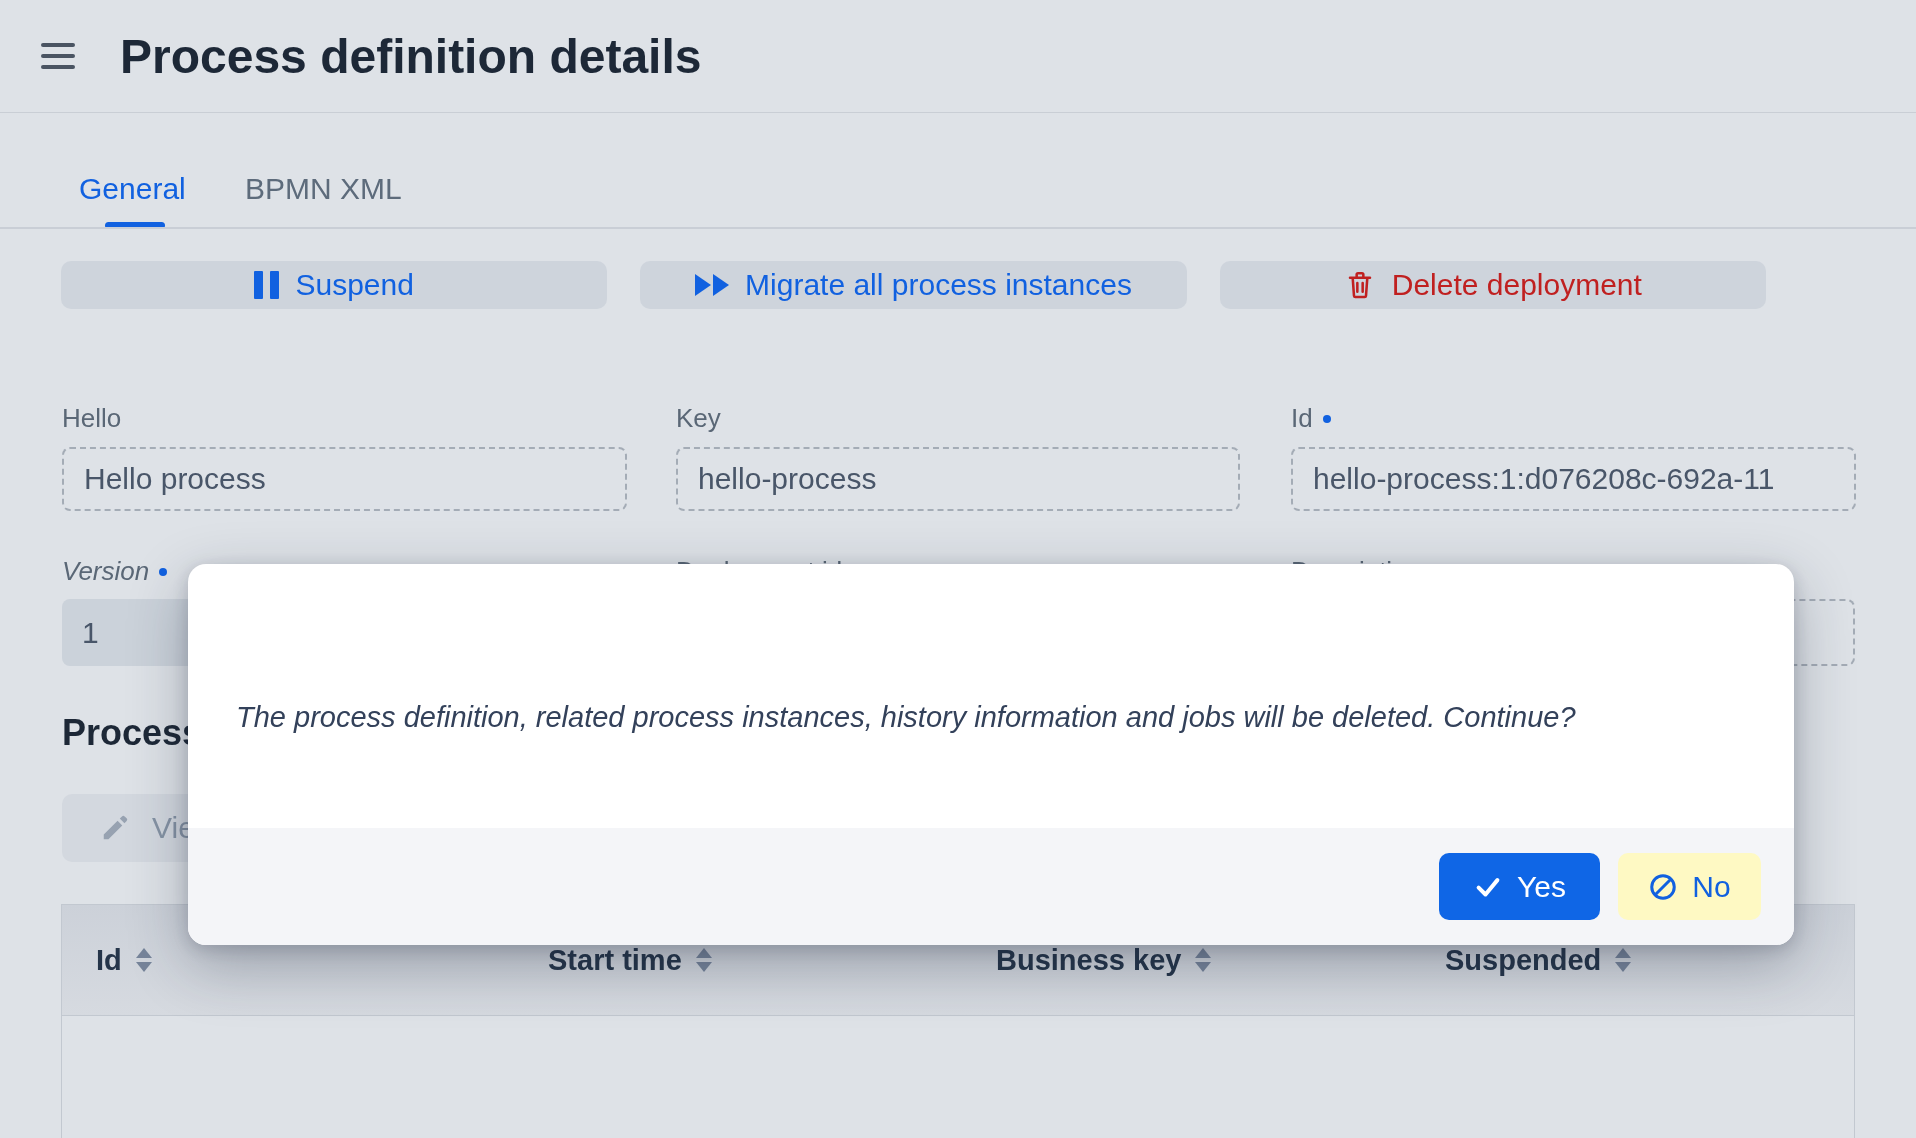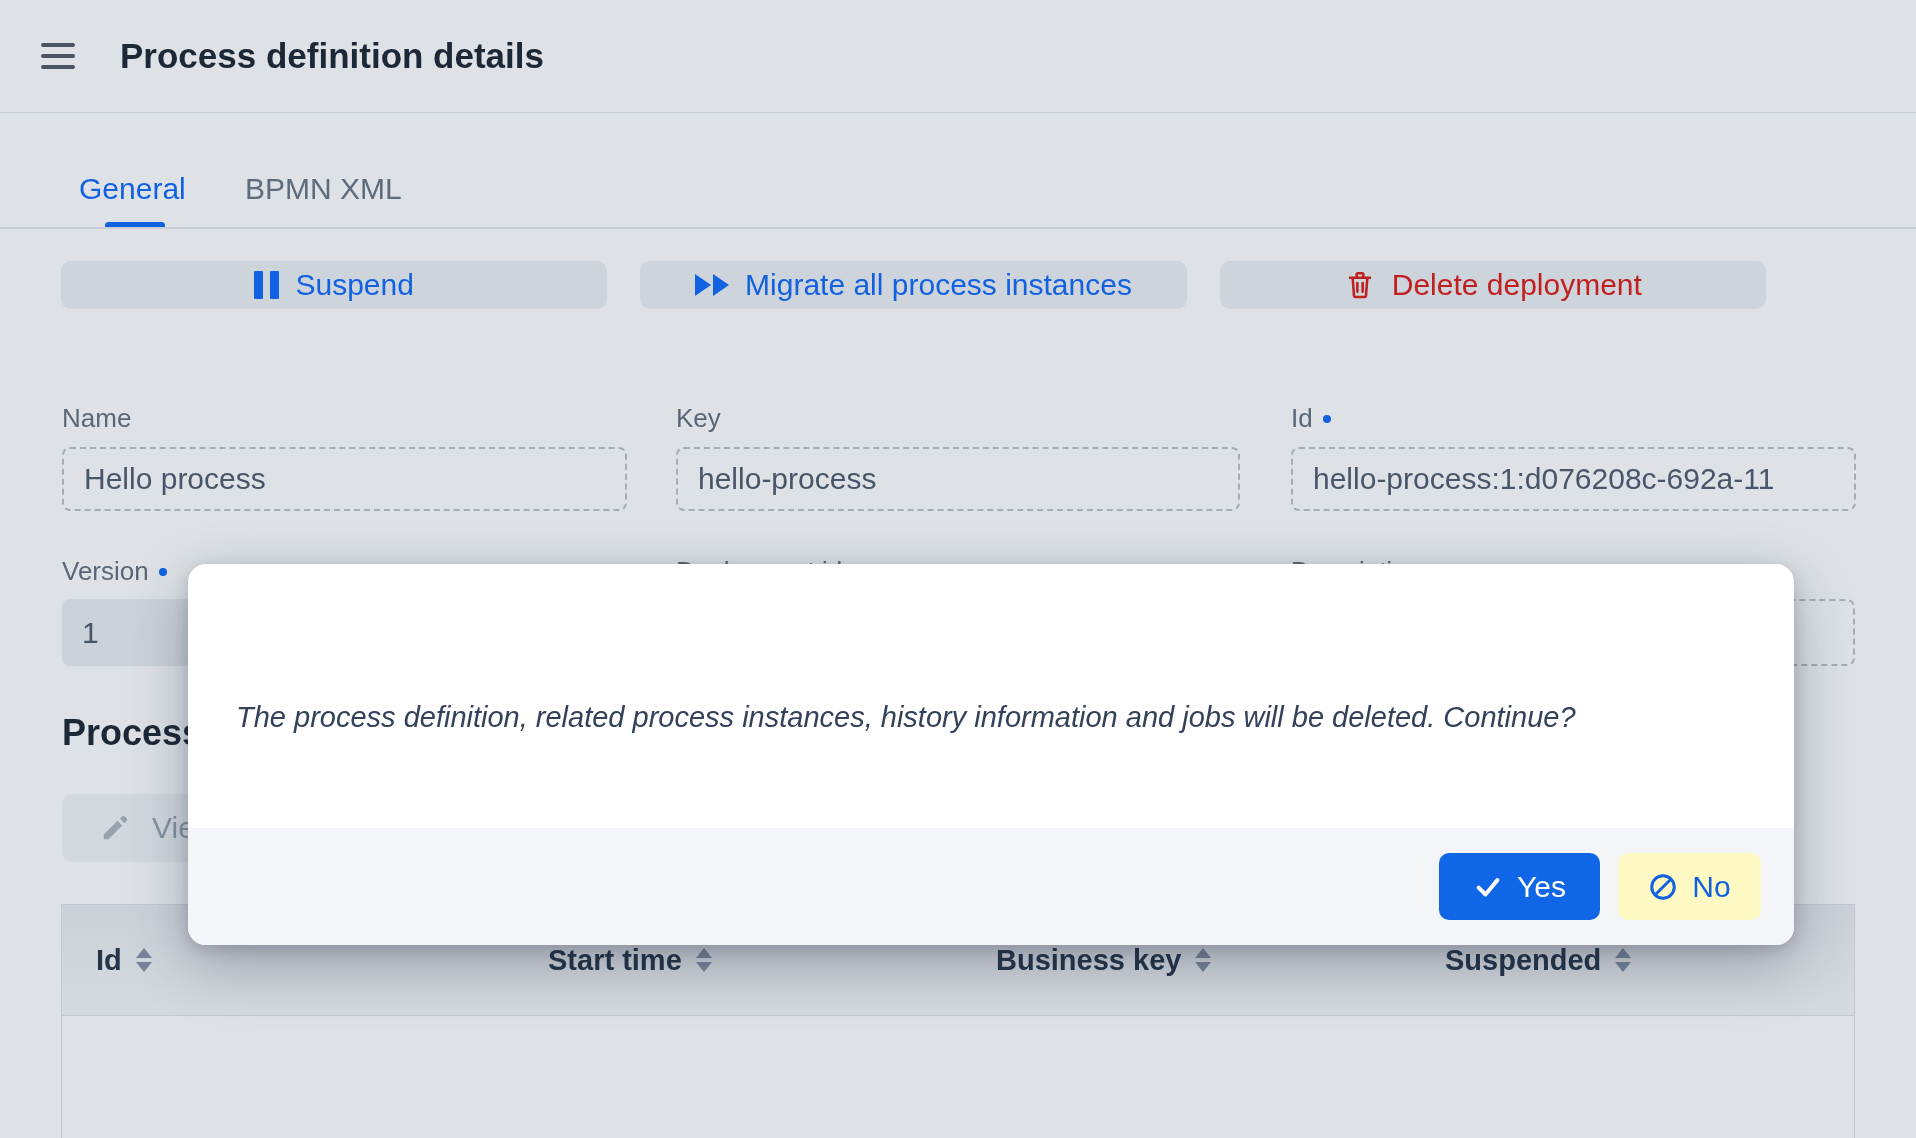--- a/index.html
+++ b/index.html
@@ -9,21 +9,21 @@
     font-family:"Liberation Sans","DejaVu Sans",sans-serif;
     -webkit-font-smoothing:antialiased;
   }
   
   .app-header{
     position:absolute;left:0;top:0;width:1916px;height:112px;
     border-bottom:1px solid #c9ced5;display:flex;align-items:center;
   }
   .hamburger{width:34px;height:26px;margin-left:41px;display:flex;flex-direction:column;justify-content:space-between;cursor:pointer;}
   .hamburger span{display:block;height:4px;border-radius:2px;background:#4a5462;}
-  .app-title{margin-left:45px;font-size:35px;font-weight:bold;color:#1d2837;}
+  .app-title{margin-left:45px;font-size:48px;font-weight:bold;color:#1d2837;}
   
   .tabbar{position:absolute;left:0;top:112px;width:1916px;height:117px;}
   .tab{position:absolute;top:60px;font-size:30px;cursor:pointer;}
   .tab.active{color:#1161e0;}
   .tab.inactive{color:#5d6b7b;}
   .tab-underline{position:absolute;left:105px;top:110px;width:60px;height:7px;border-radius:4px;background:#1161e0;}
   .tab-divider{position:absolute;left:0;top:115px;width:1916px;height:2px;background:#c9ced6;}
   
   .actions{position:absolute;left:61px;top:261px;width:1705px;height:48px;display:flex;gap:33px;}
   .act-btn{
@@ -115,35 +115,35 @@
   </button>
   <button class="act-btn danger">
     <svg width="32" height="34" viewBox="0 0 24 24">
       <path d="M4.5 6.5h15M9.5 6.5V4.2a1 1 0 0 1 1-1h3a1 1 0 0 1 1 1v2.3M6.5 6.5l1 13.6a1 1 0 0 0 1 .9h7a1 1 0 0 0 1-.9l1-13.6M10 10.5v6.5M14 10.5v6.5" stroke="#c02020" stroke-width="1.9" fill="none" stroke-linecap="round" stroke-linejoin="round"></path>
     </svg>
     <span>Delete deployment</span>
   </button>
 </div>
 
 <div class="field-label" style="left:62px;top:403px;">
-  <span>Name</span>
+  <span>Hello</span>
 </div>
 <div class="field-label" style="left:676px;top:403px;">
   <span>Key</span>
 </div>
 <div class="field-label" style="left:1291px;top:403px;">
   <span>Id</span>
     <span class="req-dot"></span>
 </div>
 
 <div class="field-input" style="left:62px;top:447px;width:565px;">Hello process</div>
 <div class="field-input" style="left:676px;top:447px;width:564px;">hello-process</div>
 <div class="field-input" style="left:1291px;top:447px;width:565px;">hello-process:1:d076208c-692a-11</div>
 
-<div class="field-label" style="left:62px;top:556px;">
+<div class="field-label" style="left:62px;top:556px;font-style:italic;">
   <span>Version</span>
     <span class="req-dot"></span>
 </div>
 <div class="field-label" style="left:676px;top:556px;">
   <span>Deployment id</span>
 </div>
 <div class="field-label" style="left:1291px;top:556px;">
   <span>Description</span>
 </div>
 

